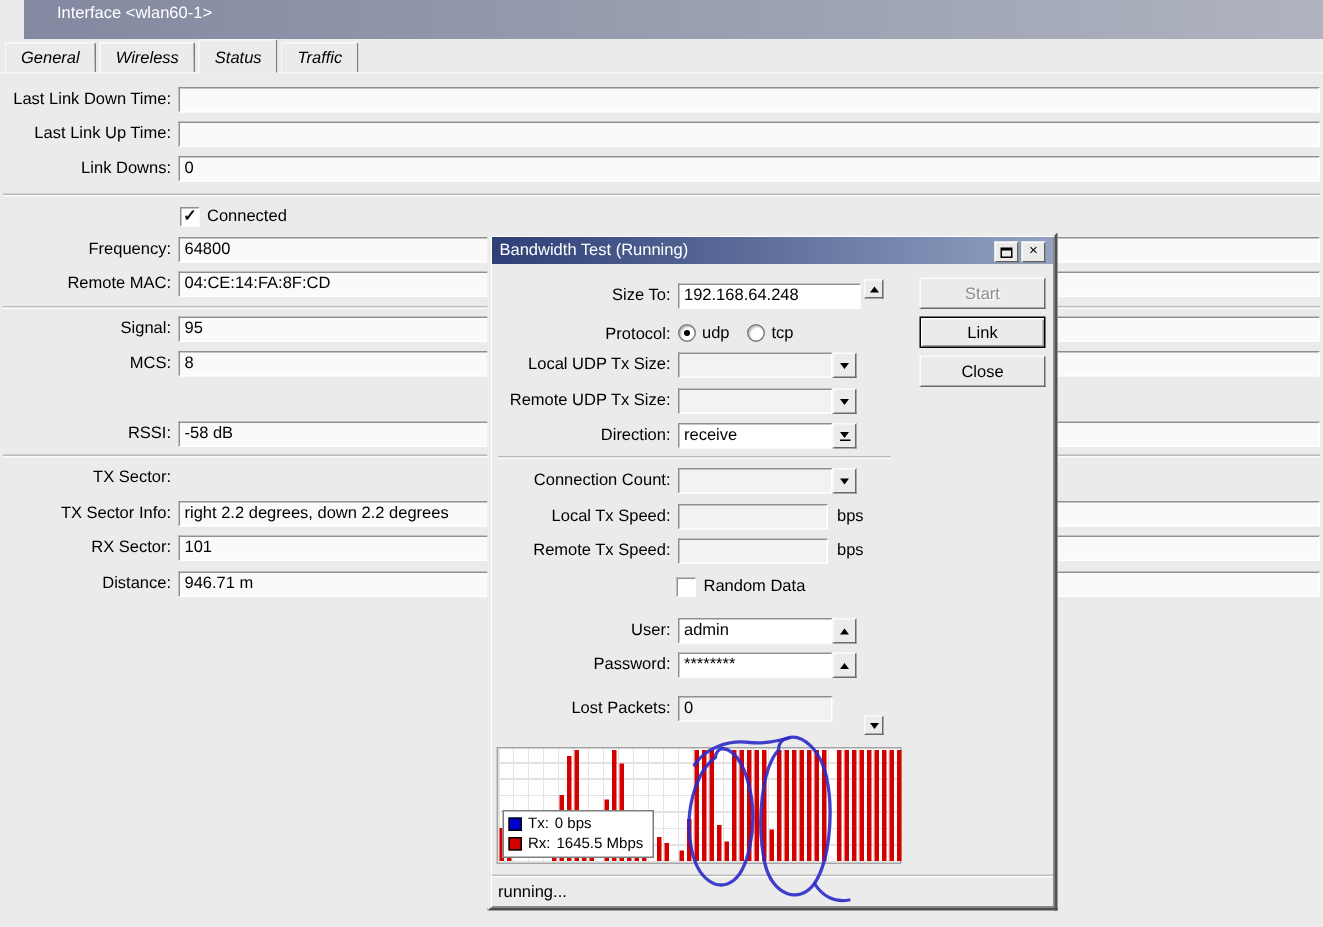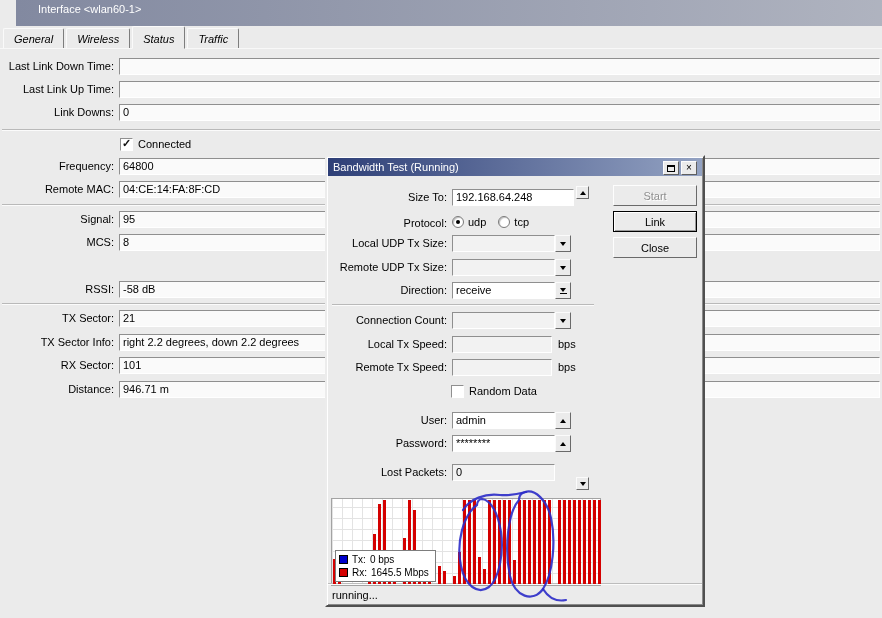--- a/index.html
+++ b/index.html
@@ -88,21 +88,21 @@
   .radio-gap { margin-left:8px; }
   .dlg-sep { position:absolute; left:5px; width:262px; height:2px; border-top:1px solid #b9b9b9; border-bottom:1px solid #fbfbfb; }
   .dlg-btn {
     position:absolute; left:286px; width:84px; height:21px; background:#ebebeb;
     border:1px solid; border-color:#fdfdfd #6a6a6a #6a6a6a #fdfdfd;
     display:flex; align-items:center; justify-content:center;
   }
   .dlg-btn.default { border:1px solid #000; box-shadow: inset 1px 1px 0 #fff, inset -1px -1px 0 #9a9a9a; }
   .dlg-btn.disabled { color:#8f8f8f; text-shadow:1px 1px 0 #fff; }
   .chart {
-    position:absolute; left:4px; top:341px; width:270px; height:88px;
+    position:absolute; left:4px; top:341px; width:270px; height:78px;
     background:
       repeating-linear-gradient(90deg, #e3e3e3 0 1px, transparent 1px 10px),
       repeating-linear-gradient(0deg, #e3e3e3 0 1px, transparent 1px 11px),
       #fff;
     border:1px solid #a3a3a3;
   }
   .bars { position:absolute; left:1px; right:0; top:1px; bottom:1px; display:flex; align-items:flex-end; gap:2px; z-index:1; }
   .bar { flex:0 0 3px; width:3px; }
   .legend {
     position:absolute; left:3px; bottom:3px; z-index:2; background:#fff;
@@ -173,21 +173,20 @@
   </div>
   <div class="frow" style="top:281px">
     <div class="flabel">RSSI:</div>
     <div class="finput">-58 dB</div>
   </div>
 
   <div class="hsep" style="top:303px"></div>
 
   <div class="frow" style="top:310px">
     <div class="flabel">TX Sector:</div>
-    <div class="finput">21</div>
   </div>
   <div class="frow" style="top:334px">
     <div class="flabel">TX Sector Info:</div>
     <div class="finput">right 2.2 degrees, down 2.2 degrees</div>
   </div>
   <div class="frow" style="top:357px">
     <div class="flabel">RX Sector:</div>
     <div class="finput">101</div>
   </div>
   <div class="frow" style="top:381px">

